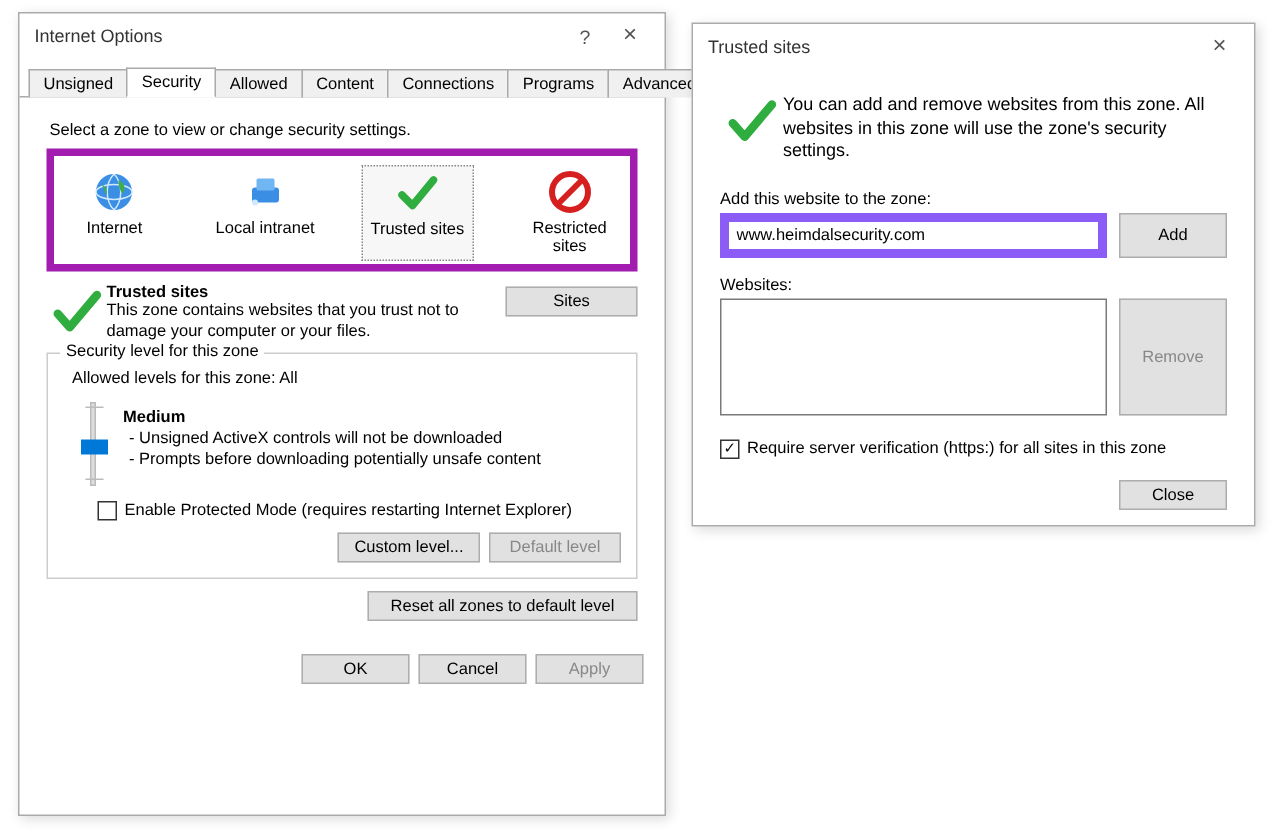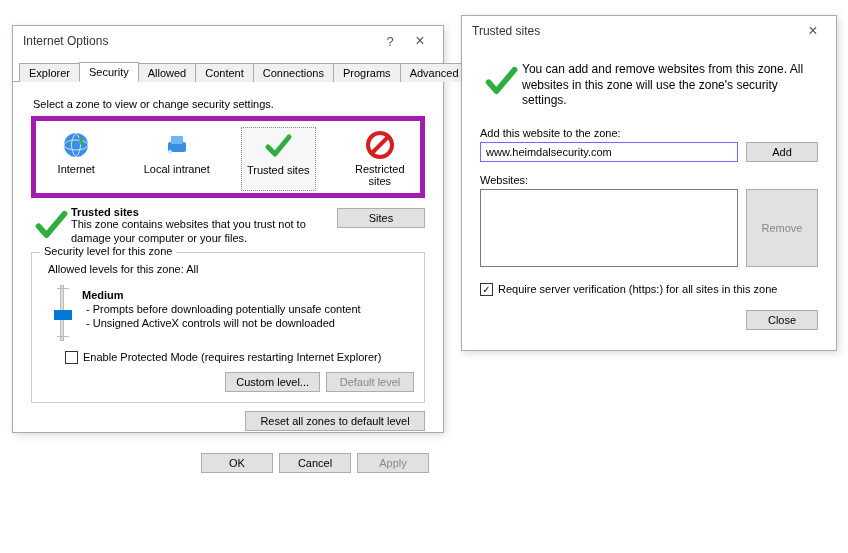--- a/index.html
+++ b/index.html
@@ -132,39 +132,39 @@
     padding: 10px 14px 12px 0;
   }
   
   .ts-body { padding: 16px 18px 14px 18px; }
   .ts-head { display:flex; margin-bottom: 18px;}
   .ts-head .check-big { width:42px;}
   .ts-head-text { flex:1; font-size:12px; line-height:1.3;}
   .field-label { font-size:11px; margin-bottom:3px;}
   .input-row { display:flex; gap:8px; margin-bottom:12px;}
   .text-input {
-    flex:1; border:1px solid #8b5cf6; padding:3px 5px; font-size:11px; font-family:inherit; background:#fff;
+    flex:1; border:6px solid #8b5cf6; padding:3px 5px; font-size:11px; font-family:inherit; background:#fff;
   }
   .listbox {
     border:1px solid #7a7a7a; background:#fff; height:78px; flex:1;
   }
   .list-row { display:flex; gap:8px; margin-bottom:16px;}
 </style>
 </head>
 <body>
 
-<div class="window" style="left:12px; top:25px; width:432px; height:408px;">
+<div class="window" style="left:12px; top:8px; width:432px; height:536px;">
   <div class="titlebar">
     <span class="title-text">Internet Options</span>
     <span class="tb-btn">?</span>
     <span class="tb-btn" style="font-size:16px;">×</span>
   </div>
 
   <div class="tabstrip">
-    <div class="tab">Explorer</div>
+    <div class="tab">Unsigned</div>
     <div class="tab active">Security</div>
     <div class="tab">Allowed</div>
     <div class="tab">Content</div>
     <div class="tab">Connections</div>
     <div class="tab">Programs</div>
     <div class="tab">Advanced</div>
   </div>
 
   <div class="body-area">
     <div class="instr">Select a zone to view or change security settings.</div>
@@ -233,22 +233,22 @@
         <div class="slider-col">
           <div class="slider-track">
             <div class="slider-tick" style="top:2px;"></div>
             <div class="slider-tick" style="top:26px;"></div>
             <div class="slider-tick" style="top:50px;"></div>
             <div class="slider-thumb"></div>
           </div>
         </div>
         <div class="level-text">
           <div class="level-name">Medium</div>
+          <div class="level-desc">- Unsigned ActiveX controls will not be downloaded</div>
           <div class="level-desc">- Prompts before downloading potentially unsafe content</div>
-          <div class="level-desc">- Unsigned ActiveX controls will not be downloaded</div>
         </div>
       </div>
       <div class="chk-row">
         <span class="chk"></span>
         <span>Enable Protected Mode (requires restarting Internet Explorer)</span>
       </div>
       <div class="btn-row">
         <button class="btn wide">Custom level...</button>
         <button class="btn wide disabled">Default level</button>
       </div>

